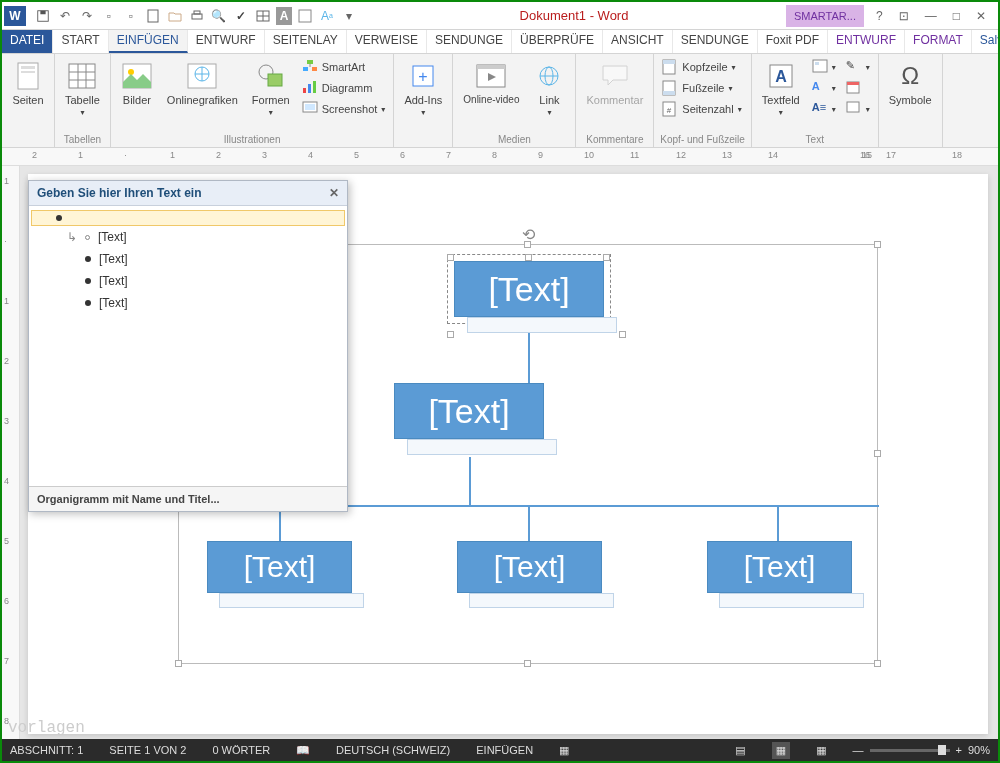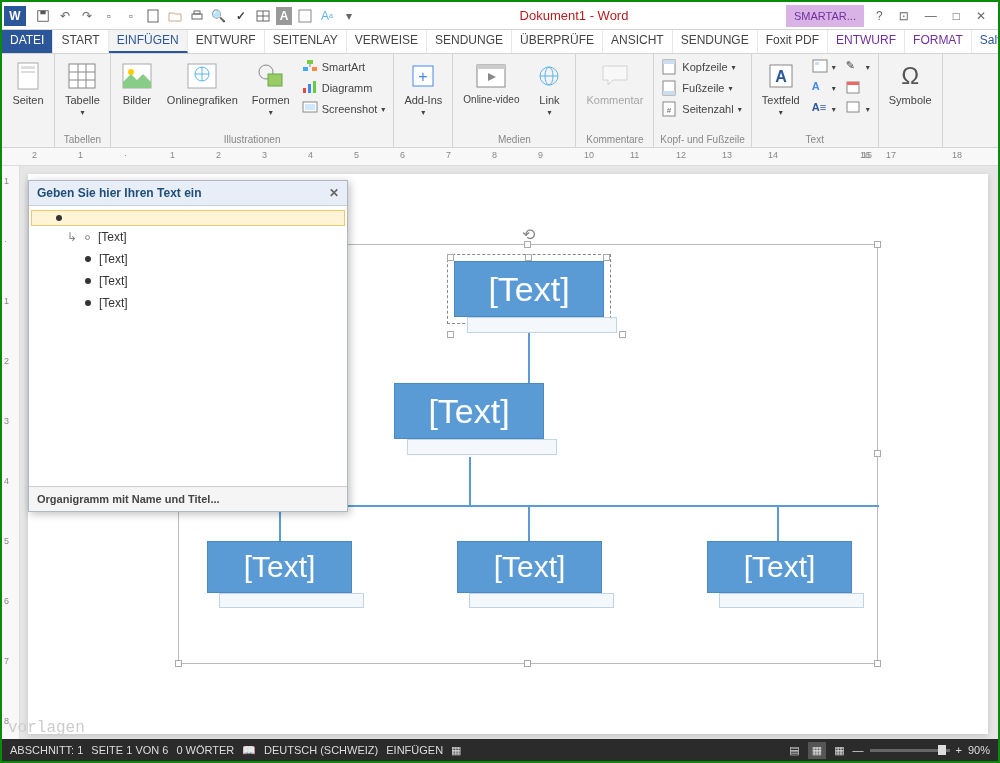--- a/index.html
+++ b/index.html
@@ -63,21 +63,21 @@
 .sa-canvas { position: absolute; left: 150px; top: 70px; width: 700px; height: 420px; border: 1px solid #bbb; }
 .sa-canvas::before, .sa-canvas::after { content: ""; position: absolute; background: #fff; border: 1px solid #bbb; width: 7px; height: 7px; }
 .sa-handle { position: absolute; width: 7px; height: 7px; background: #fff; border: 1px solid #aaa; }
 .sa-node { position: absolute; background: #5b9bd5; color: #fff; font-size: 30px; font-weight: 300; display: flex; align-items: center; justify-content: center; border: 1px solid #4a8ac0; }
 .sa-node.big { font-size: 34px; }
 .sa-node.sel { outline: 1px dashed #888; outline-offset: 6px; }
 .sa-sub { position: absolute; background: #f4f8fc; border: 1px solid #c0d4e8; }
 .sa-line { position: absolute; background: #5b9bd5; }
 
 
-.statusbar { position: absolute; bottom: 0; left: 0; right: 0; height: 22px; background: #2b2b2b; color: #ddd; font-size: 11px; display: flex; align-items: center; padding: 0 8px; gap: 8px; }
+.statusbar { position: absolute; bottom: 0; left: 0; right: 0; height: 22px; background: #2b2b2b; color: #ddd; font-size: 11px; display: flex; align-items: center; padding: 0 8px; gap: 26px; }
 .statusbar .sp { flex: 1; }
 .zoom { display: flex; align-items: center; gap: 6px; }
 .zoom-track { width: 80px; height: 3px; background: #666; position: relative; }
 .zoom-thumb { position: absolute; width: 8px; height: 10px; background: #ddd; top: -4px; left: 68px; }
 
 
 .wm { position: absolute; left: 6px; bottom: 24px; font-size: 16px; color: #ccc; z-index: 5; font-family: Liberation Mono, monospace; }
 </style>
 </head>
 <body>
@@ -526,21 +526,21 @@
         </div>
     </div>
     <div class="textpane-footer">Organigramm mit Name und Titel...</div>
   </div>
 </div>
 
 <div class="wm">vorlagen</div>
 
 <div class="statusbar">
   <span>ABSCHNITT: 1</span>
-  <span>SEITE 1 VON 6</span>
+  <span>SEITE 1 VON 2</span>
   <span>0 WÖRTER</span>
   <span>📖</span>
   <span>DEUTSCH (SCHWEIZ)</span>
   <span>EINFÜGEN</span>
   <span>▦</span>
   <span class="sp"></span>
   <span>▤</span>
   <span style="background:#555;padding:2px 4px">▦</span>
   <span>▦</span>
   <div class="zoom">

